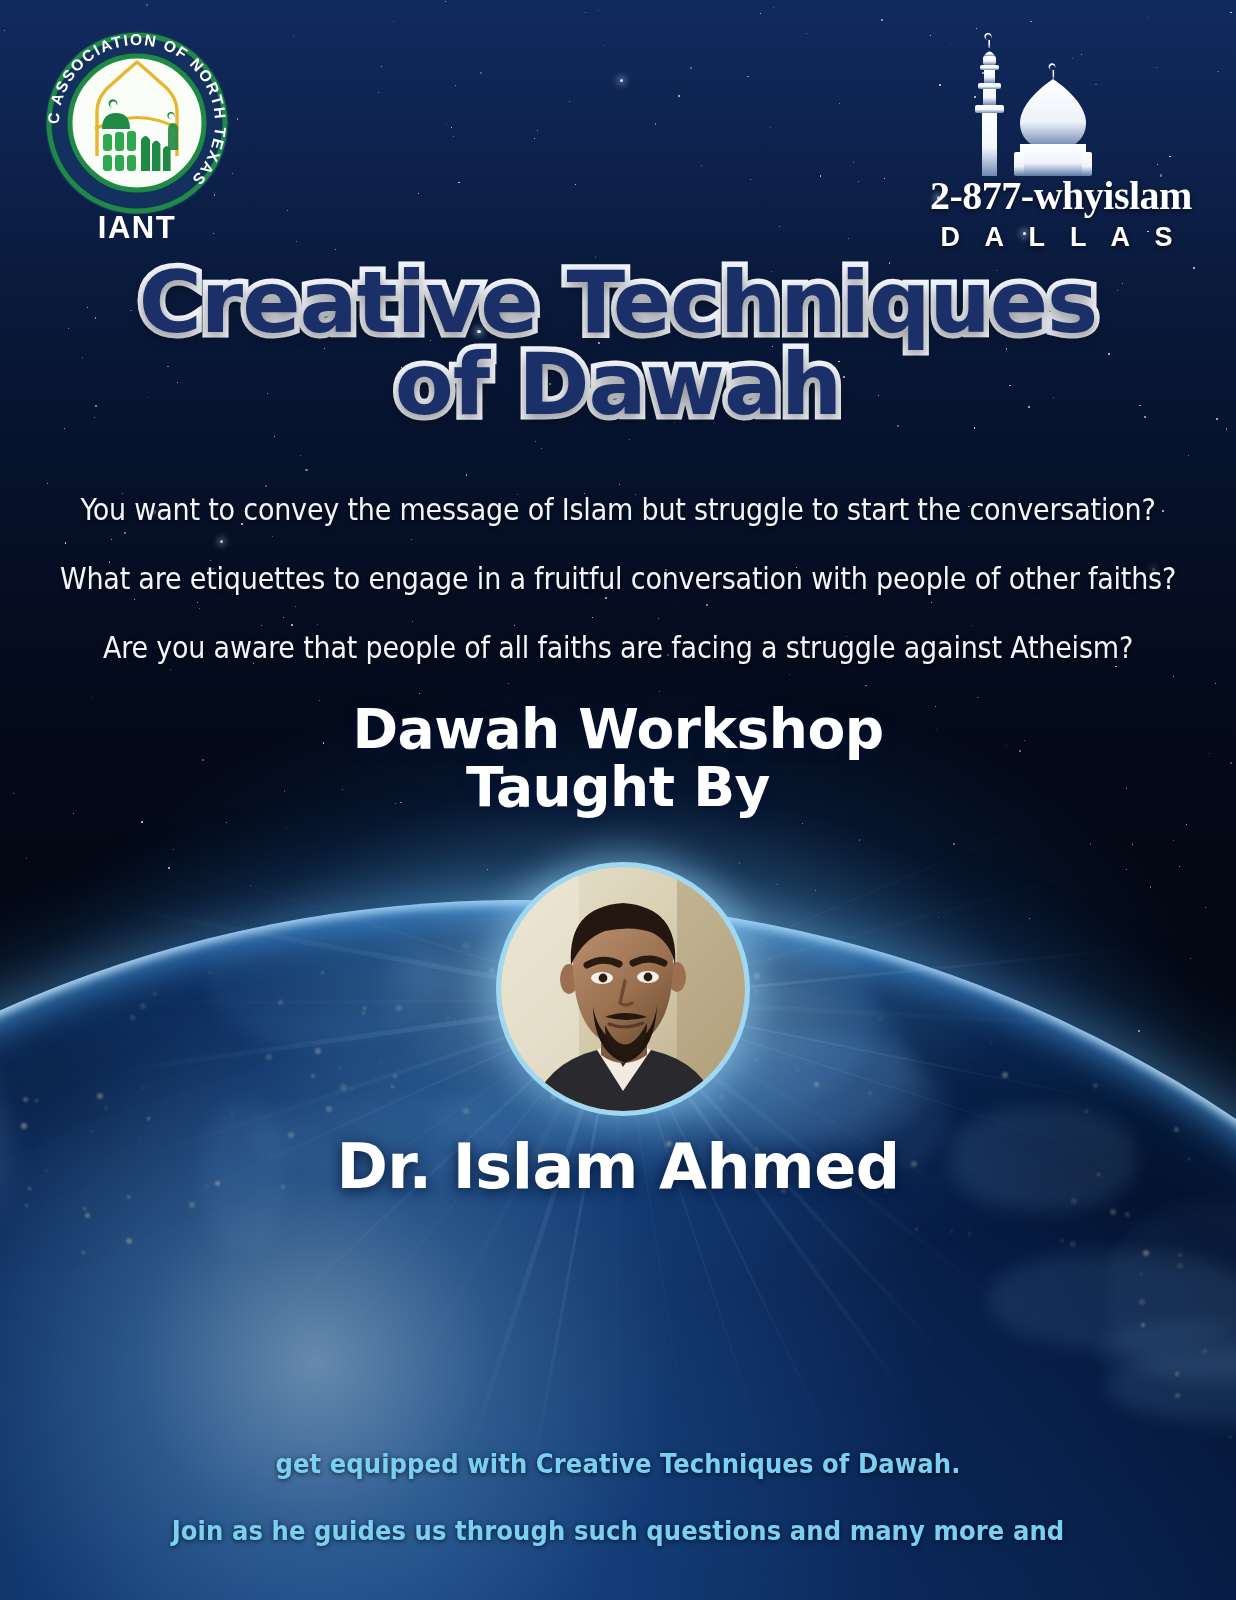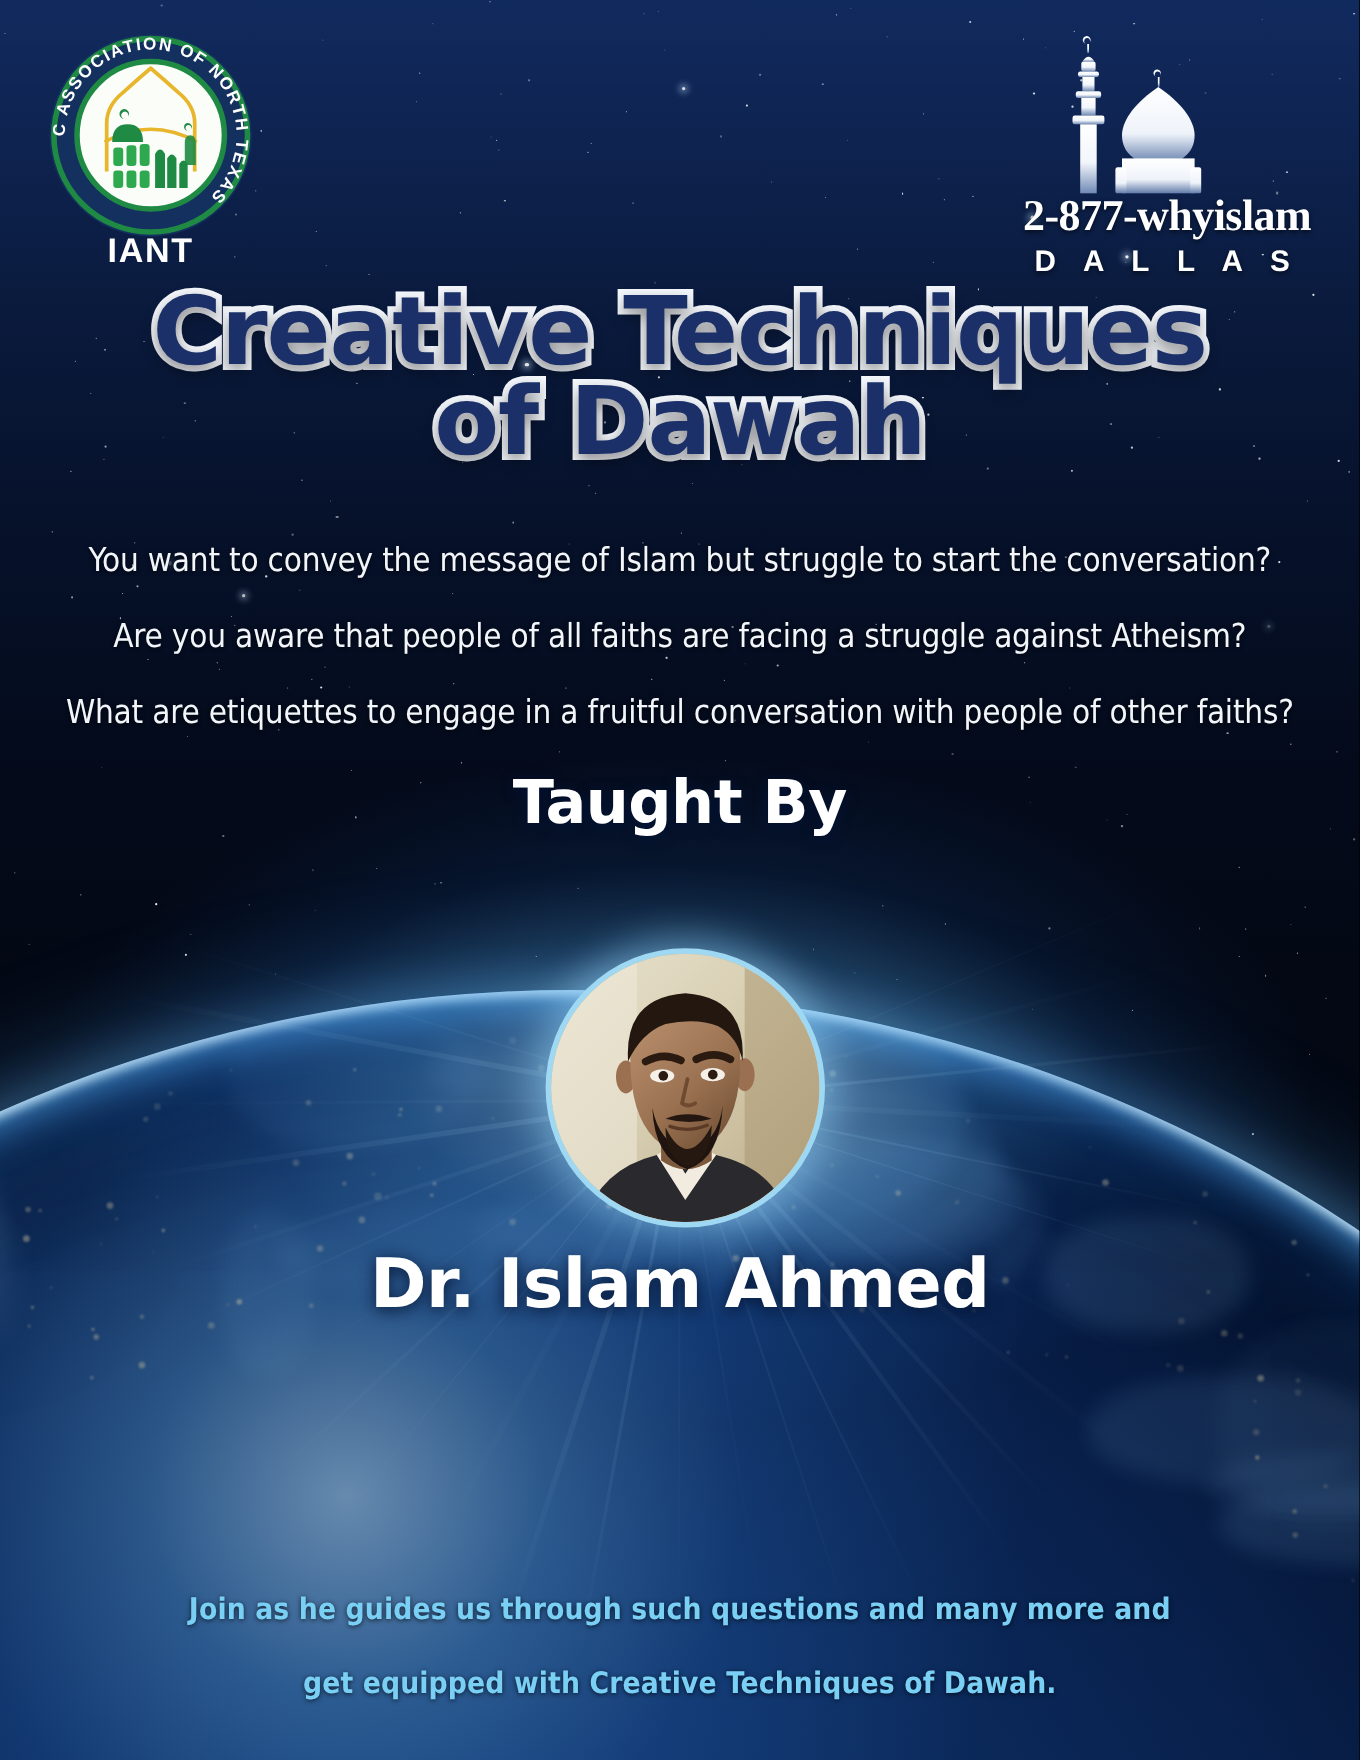--- a/index.html
+++ b/index.html
@@ -873,25 +873,26 @@
     <div class="dallas-word">D A L L A S</div>
   </div>
 
   <div class="title-block">
     <span class="title-line">Creative Techniques</span>
     <span class="title-line">of Dawah</span>
   </div>
 
   <div class="questions">
     <p>You want to convey the message of Islam but struggle to start the conversation?</p>
+    <p>What are etiquettes to engage in a fruitful conversation with people of other faiths?</p>
     <p>Are you aware that people of all faiths are facing a struggle against Atheism?</p>
-    <p>What are etiquettes to engage in a fruitful conversation with people of other faiths?</p>
   </div>
 
   <div class="workshop">
+    <span>Dawah Workshop</span>
     <span>Taught By</span>
   </div>
 
   <div class="portrait">
     <svg class="face" viewBox="0 0 244 244">
       <defs>
         <clipPath id="pclip">
             <circle cx="122" cy="122" r="122"></circle>
           </clipPath>
         <linearGradient id="bgwall" x1="0" y1="0" x2="1" y2="1">
@@ -940,17 +941,17 @@
         <path d="M92 140 Q94 186 124 196 Q154 186 156 138 Q152 172 124 180 Q98 172 92 140 z" fill="#1f1410"></path>
         <path d="M104 158 Q124 198 146 156 Q146 186 124 194 Q104 186 104 158 z" fill="#241810"></path>
       </g>
     </svg>
   </div>
 
   <div class="speaker">Dr. Islam Ahmed</div>
 
 
   <div class="footer">
+    <p>get equipped with Creative Techniques of Dawah.</p>
     <p>Join as he guides us through such questions and many more and</p>
-    <p>get equipped with Creative Techniques of Dawah.</p>
   </div>
 
 </div>
 
 </body></html>

